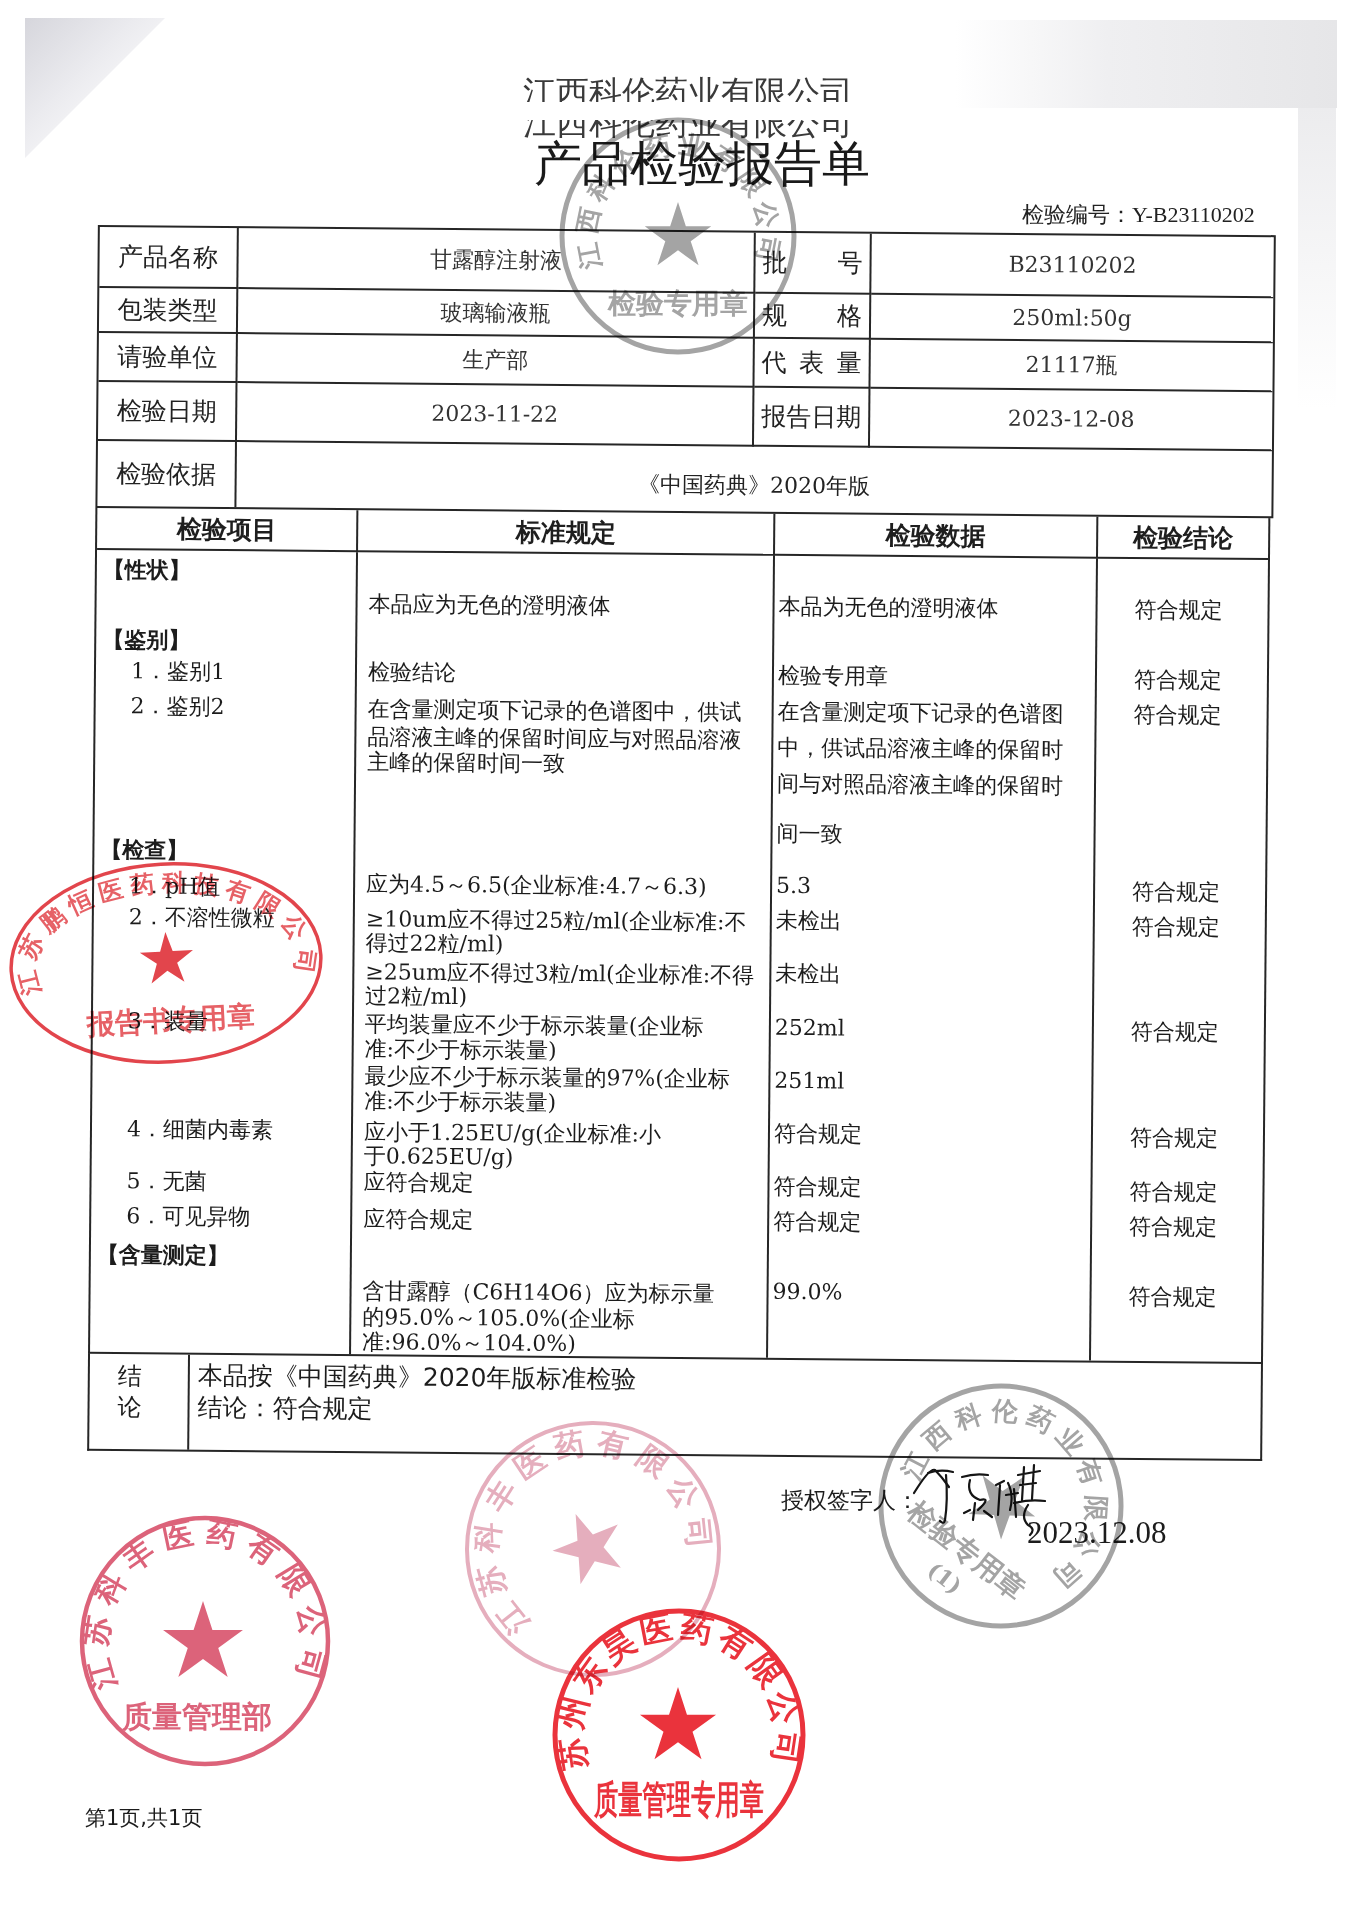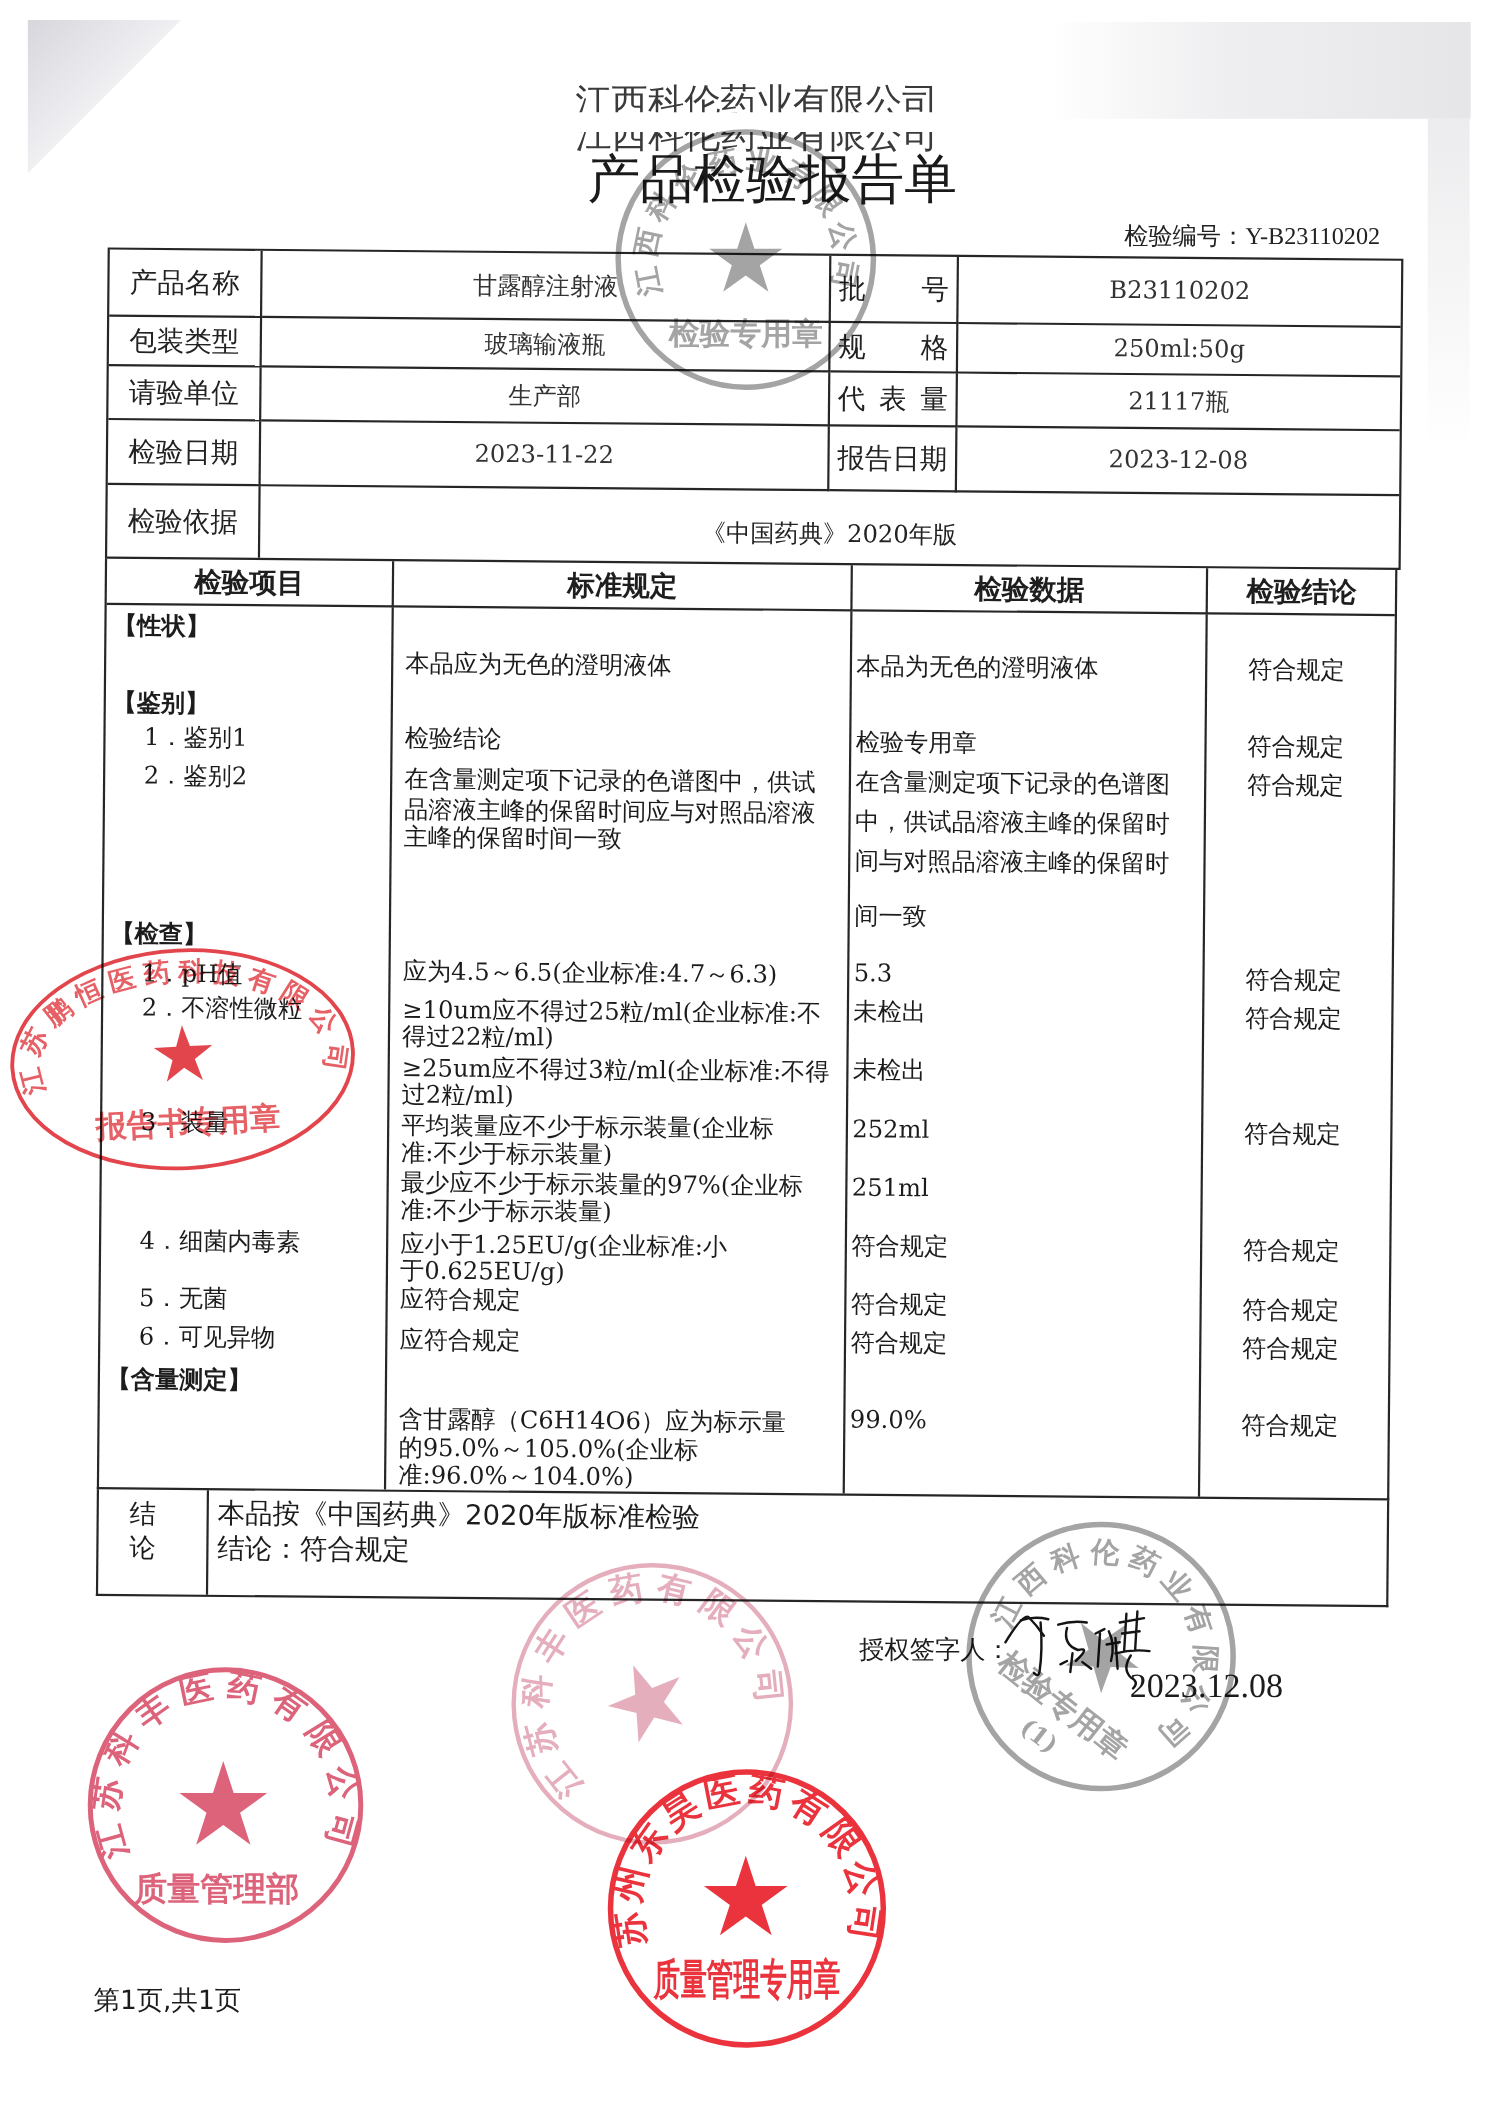--- a/index.html
+++ b/index.html
@@ -65,21 +65,21 @@
   .concl { position: absolute; left: 92px; top: 1359px; width: 1175px; height: 97px;
     box-sizing: border-box; border: 2px solid #262626; border-top: none; }
   .concl-div { position: absolute; left: 98px; top: 0; width: 2px; height: 100%; background: #262626; }
   .concl-lbl { position: absolute; left: 28px; font-size: 24px; line-height: 28px; }
   .concl-line { position: absolute; left: 108px; font-size: 25px; line-height: 30px; white-space: nowrap; }
 
   
   .sig-label { left: 781px; top: 1486px; font-size: 23px; line-height: 28px; }
   .sig-date { left: 1027px; top: 1492px; font-size: 31px; line-height: 36px; font-family: "Liberation Serif", serif; margin-top: 23px; }
   .signature { position: absolute; left: 900px; top: 1455px; width: 160px; height: 90px; }
-  .footer { left: 85px; top: 1806px; font-size: 24px; line-height: 24px; }
+  .footer { left: 85px; top: 1806px; font-size: 21px; line-height: 24px; }
 
   
   .stamp { position: absolute; mix-blend-mode: multiply; overflow: visible; }
   .stamp text { font-family: "DejaVu Serif", "Liberation Serif", serif; font-weight: bold; }
   .stamp-gray { opacity: 0.78; }
   .stamp-red { opacity: 0.92; }
   .stamp-faded { opacity: 0.55; }
 </style>
 </head>
 <body>

